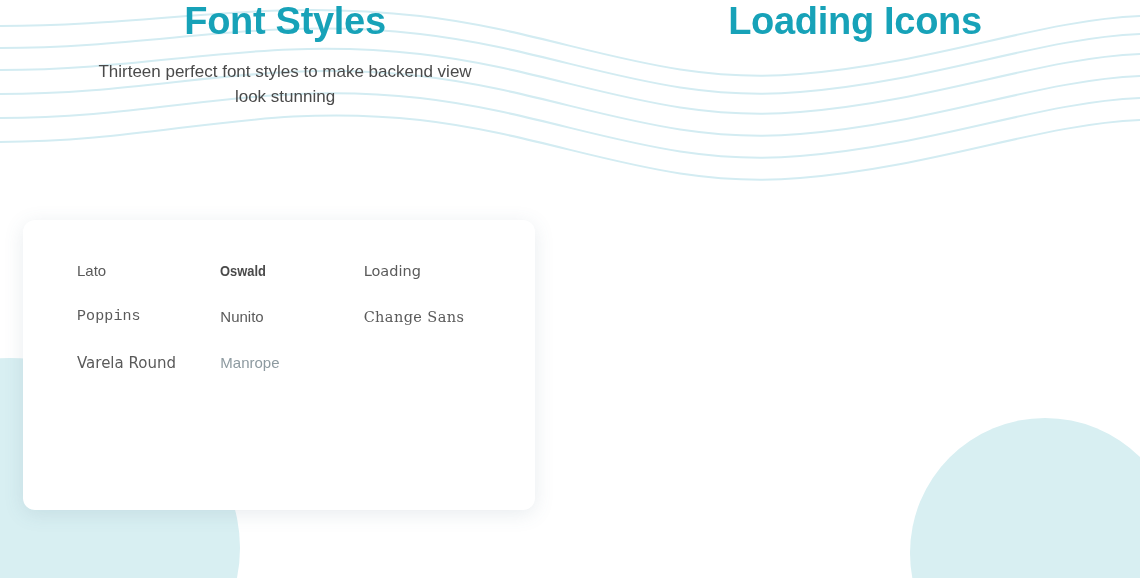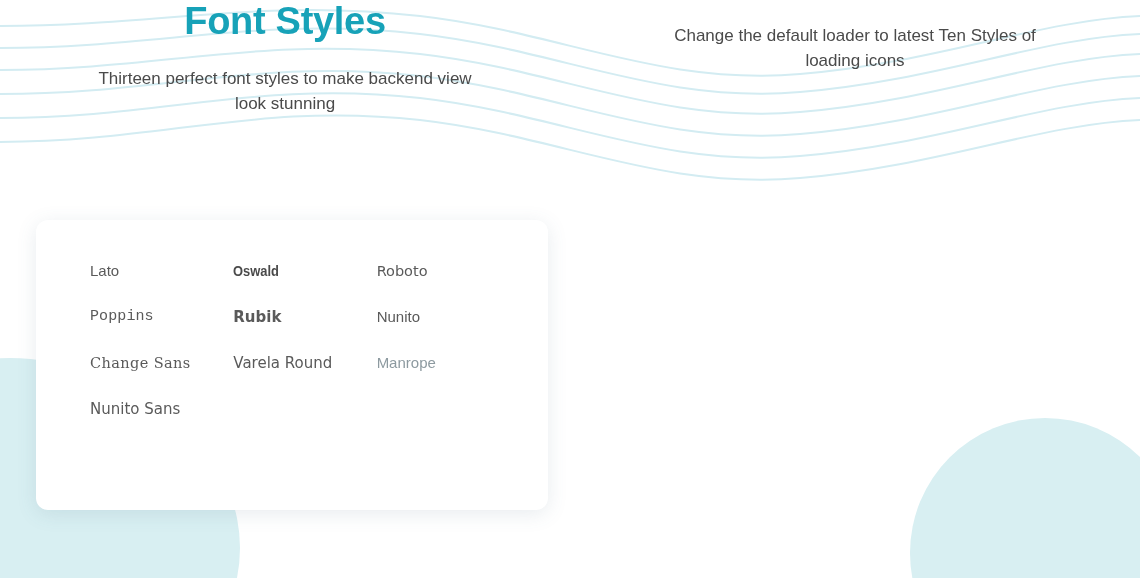--- a/index.html
+++ b/index.html
@@ -78,34 +78,34 @@
     font-size: 38px;
     font-weight: bold;
     letter-spacing: -0.3px;
     margin: 0;
   }
   .col-sub {
     text-align: center;
     color: #4a4a4a;
     font-size: 17px;
     line-height: 1.45;
-    margin: 24px auto 0;
+    margin: 17px auto 0;
     width: 400px;
   }
 
   .card {
     position: absolute;
     background: #ffffff;
     border-radius: 12px;
     box-shadow: 0 4px 20px rgba(80, 110, 130, 0.13);
   }
 
   
   .card-fonts {
-    left: 36px;
+    left: 23px;
     top: 220px;
     width: 512px;
     height: 290px;
   }
   .font-grid {
     position: absolute;
     left: 54px;
     top: 40px;
     width: 430px;
     display: flex;
@@ -155,30 +155,28 @@
 <div class="columns">
 
   <div class="col">
     <h1 class="col-title">Font Styles</h1>
     <p class="col-sub">Thirteen perfect font styles to make backend view look stunning</p>
 
     <div class="card card-fonts">
       <div class="font-grid">
         <div class="font-item fi-lato">Lato</div>
         <div class="font-item fi-oswald">Oswald</div>
-        <div class="font-item fi-roboto">Roboto</div>
+        <div class="font-item fi-roboto">Loading</div>
         <div class="font-item fi-poppins">Poppins</div>
-        <div class="font-item fi-rubik">Rubik</div>
         <div class="font-item fi-inter">Nunito</div>
         <div class="font-item fi-josefin">Change Sans</div>
         <div class="font-item fi-varela">Varela Round</div>
         <div class="font-item fi-manrope">Manrope</div>
-        <div class="font-item fi-nunito">Nunito Sans</div>
       </div>
     </div>
   </div>
 
   <div class="col">
-    <p class="col-sub">Change the default loader to latest Ten Styles of loading icons</p>
+    <h1 class="col-title">Loading Icons</h1>
 
   </div>
 
 </div>
 
 </body></html>

